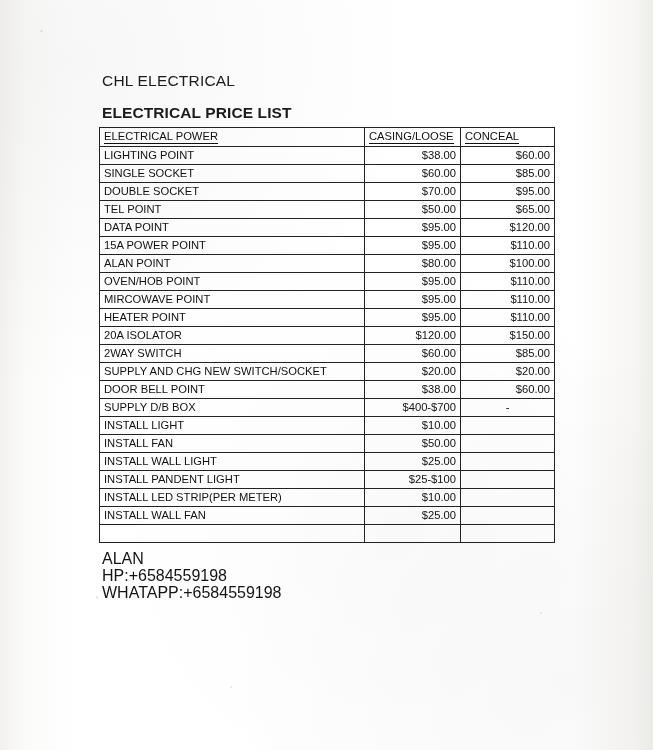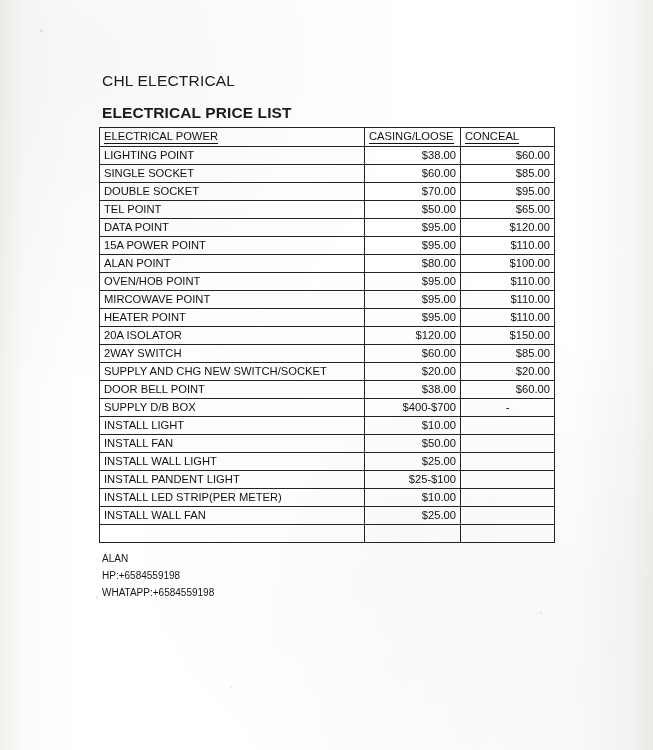--- a/index.html
+++ b/index.html
@@ -89,21 +89,21 @@
     padding-bottom: 0px;
   }
   .blank-row td {
     height: 14px;
   }
   .footer {
     margin-top: 7px;
     margin-left: 3px;
   }
   .footer div {
-    font-size: 10px;
+    font-size: 16px;
     color: #141414;
     line-height: 17px;
   }
   .speck {
     position: absolute;
     background: rgba(0,0,0,0.10);
     border-radius: 50%;
   }
 </style>
 </head>

